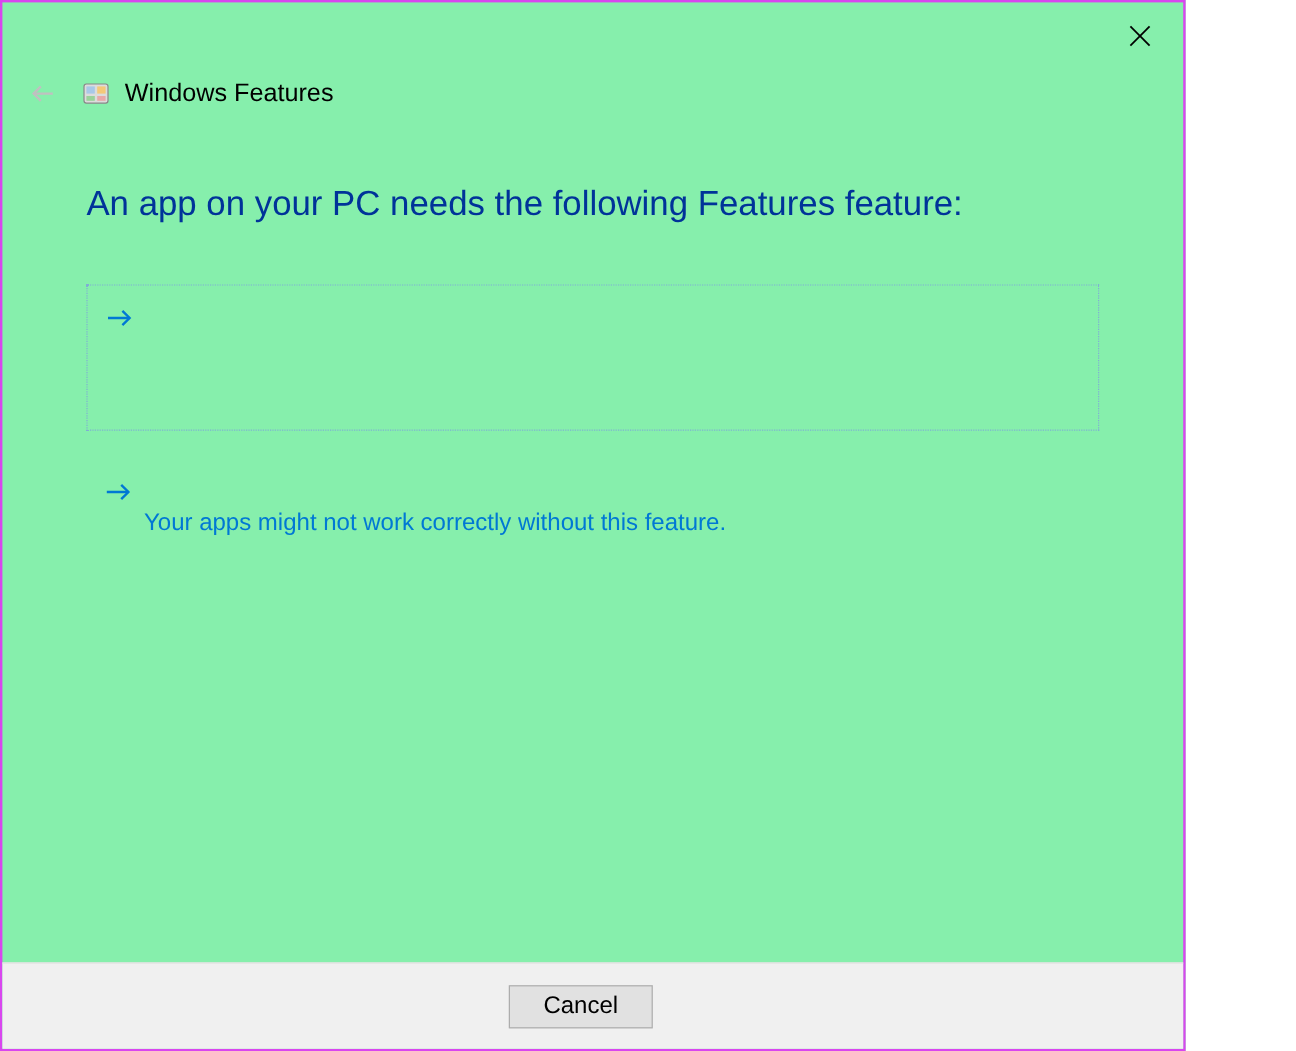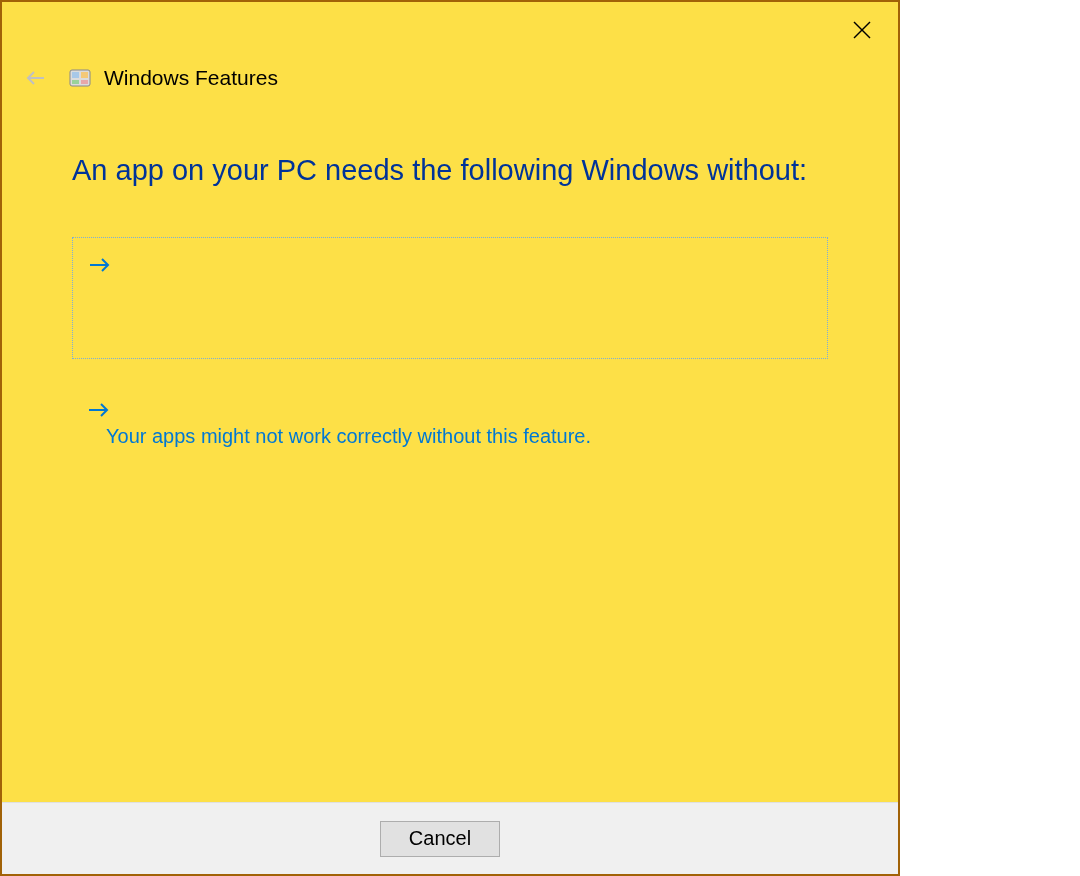--- a/index.html
+++ b/index.html
@@ -11,24 +11,24 @@
       font-family: "Segoe UI", Tahoma, sans-serif;
       width: 1080px;
       height: 876px;
       background: #fff;
       position: relative;
     }
     .dialog {
       position: absolute;
       top: 0;
       left: 0;
-      width: 900px;
+      width: 988px;
       height: 876px;
-      border: 2px solid #a16207;
-      background: #fde047;
+      border: 2px solid #d946ef;
+      background: #86efac;
       display: flex;
       flex-direction: column;
     }
     .titlebar {
       height: 50px;
       display: flex;
       justify-content: flex-end;
       align-items: flex-start;
       padding: 8px 16px 0 0;
     }
@@ -116,21 +116,21 @@
       height: 26px;
     }
     .option-title {
       font-size: 27px;
       color: #0078d4;
       font-weight: 400;
     }
     .option-subtext {
       font-size: 20px;
       color: #0078d4;
-      margin-left: 20px;
+      margin-left: 34px;
       margin-top: 2px;
     }
     .footer {
       height: 72px;
       background: #f0f0f0;
       border-top: 1px solid #e0e0e0;
       display: flex;
       justify-content: center;
       align-items: center;
       padding-right: 20px;
@@ -173,21 +173,21 @@
         <rect x="4" y="6" width="7" height="6" fill="#a8c8e8"></rect>
         <rect x="13" y="6" width="7" height="6" fill="#f4c978"></rect>
         <rect x="4" y="14" width="7" height="4" fill="#9ad29a"></rect>
         <rect x="13" y="14" width="7" height="4" fill="#e8a8a8"></rect>
       </svg>
     </div>
     <div class="app-title">Windows Features</div>
   </div>
 
   <div class="content">
-    <div class="heading">An app on your PC needs the following Windows without:</div>
+    <div class="heading">An app on your PC needs the following Features feature:</div>
 
     <div class="option-box">
       <div class="option-row">
         <span class="option-arrow">
           <svg viewBox="0 0 26 26">
             <line x1="3" y1="13" x2="21" y2="13" stroke="#0078d4" stroke-width="2"></line>
             <polyline points="15,7 21,13 15,19" fill="none" stroke="#0078d4" stroke-width="2"></polyline>
           </svg>
         </span>
       </div>

